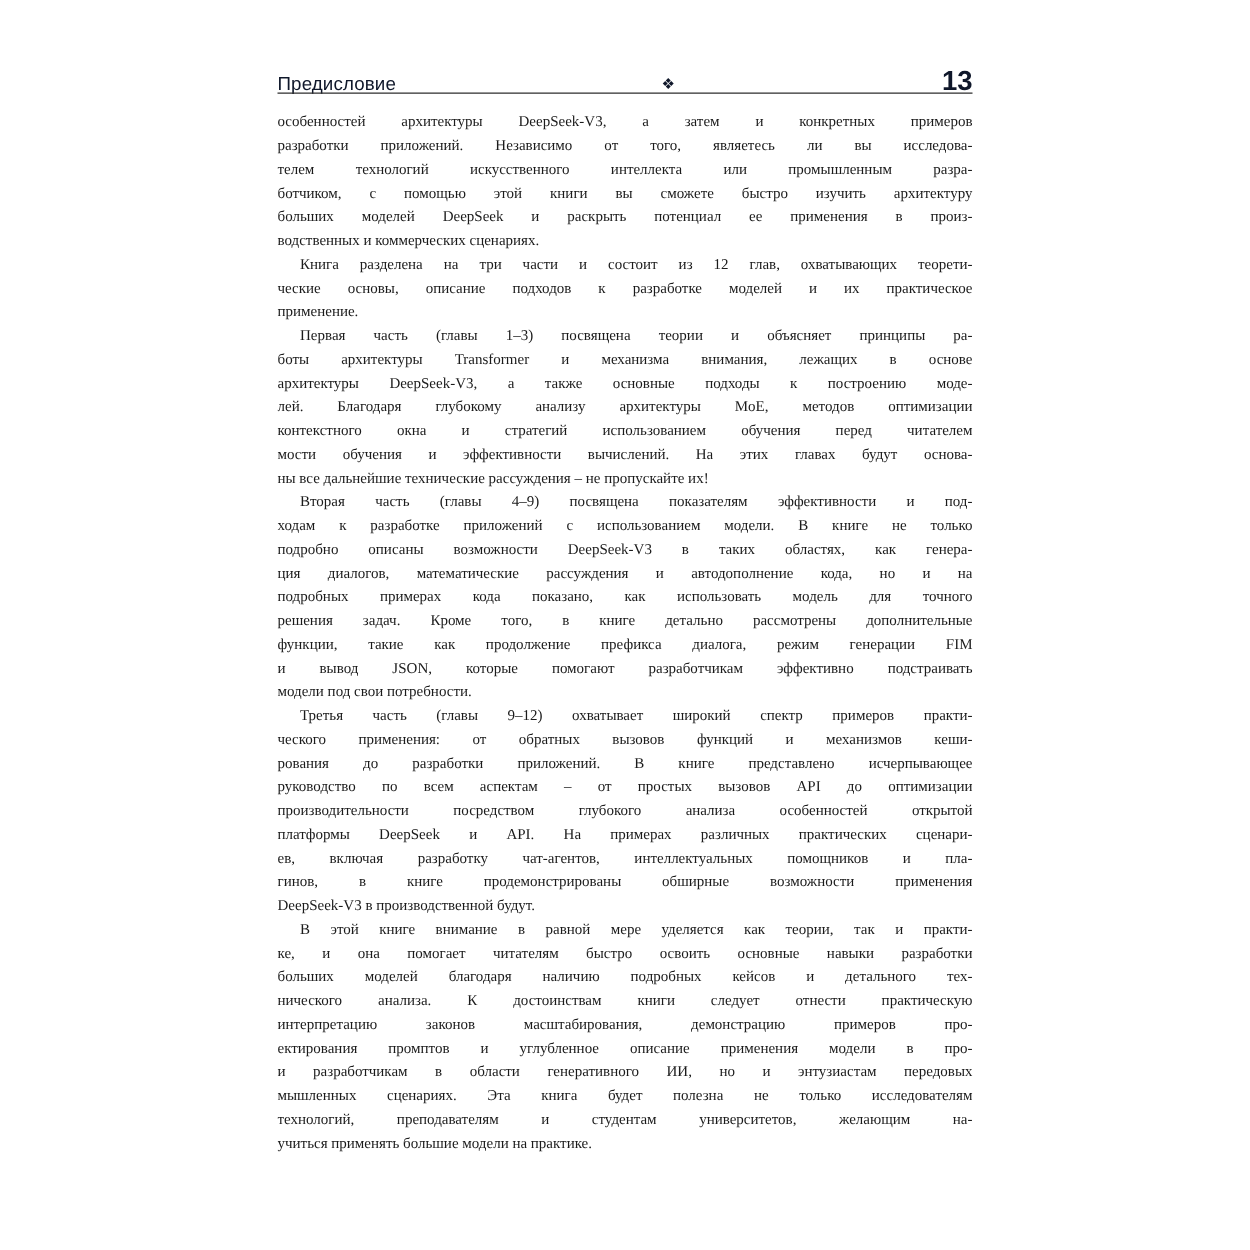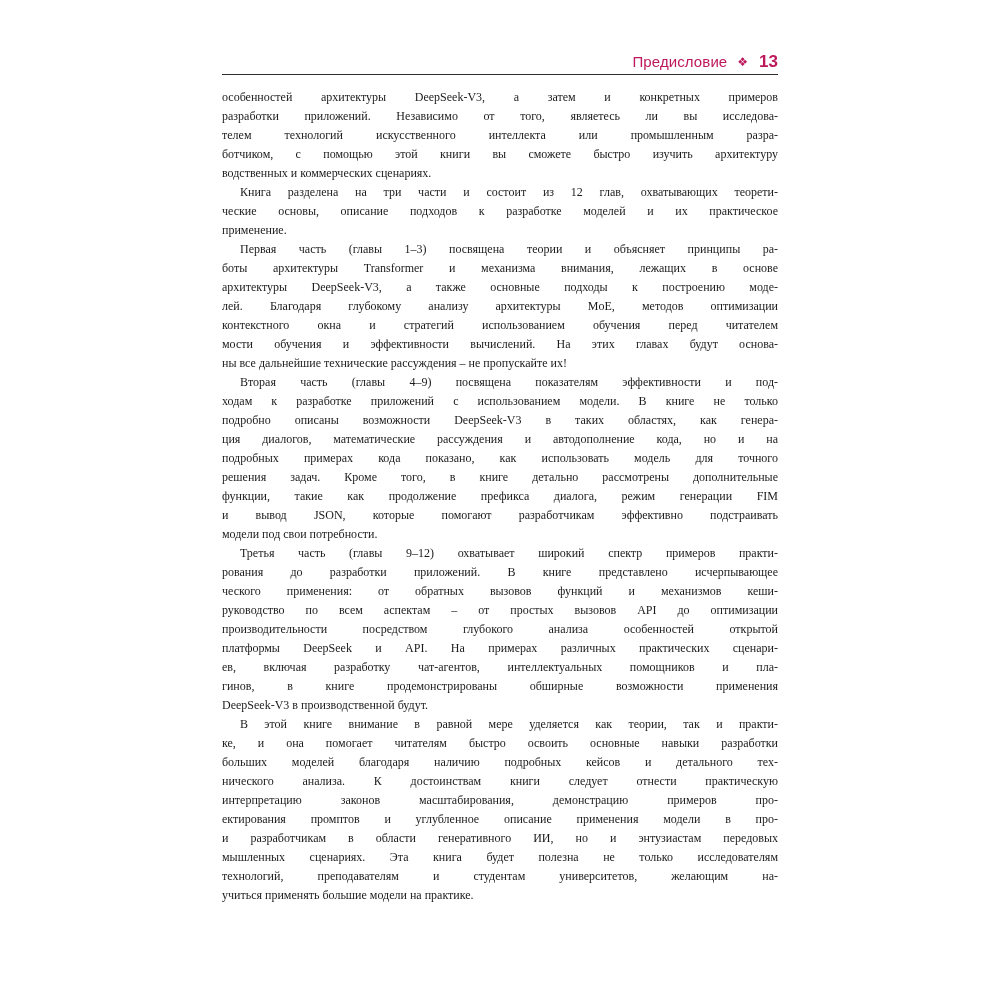--- a/index.html
+++ b/index.html
@@ -20,38 +20,38 @@
     top: 0;
     width: 556px;
     height: 1000px;
   }
   .running-header {
     position: absolute;
     top: 52px;
     left: 0;
     width: 100%;
     display: flex;
-    justify-content: flex-end;
+    justify-content: space-between;
     align-items: baseline;
     font-family: "Liberation Sans", "DejaVu Sans", sans-serif;
-    color: #be185d;
+    color: #0f172a;
   }
   .section-title {
     font-size: 15px;
     letter-spacing: 0.1px;
   }
   .sep-icon {
     font-family: "DejaVu Sans", sans-serif;
     font-size: 12px;
     margin: 0 11px 0 10px;
     position: relative;
     top: -1px;
   }
   .page-num {
-    font-size: 17px;
+    font-size: 22px;
     font-weight: 700;
   }
   .header-rule {
     position: absolute;
     top: 74px;
     left: 0;
     width: 100%;
     height: 0;
     border-top: 1.6px solid #2e2e2e;
   }
@@ -96,20 +96,21 @@
     </div>
     <div class="header-rule"></div>
 
     <div class="body-text">
 
       <div class="para">
         <div class="line">особенностей архитектуры DeepSeek-V3, а затем и конкретных примеров</div>
         <div class="line">разработки приложений. Независимо от того, являетесь ли вы исследова-</div>
         <div class="line">телем технологий искусственного интеллекта или промышленным разра-</div>
         <div class="line">ботчиком, с помощью этой книги вы сможете быстро изучить архитектуру</div>
+        <div class="line">больших моделей DeepSeek и раскрыть потенциал ее применения в произ-</div>
         <div class="line last">водственных и коммерческих сценариях.</div>
       </div>
 
       <div class="para">
         <div class="line indent">Книга разделена на три части и состоит из 12 глав, охватывающих теорети-</div>
         <div class="line">ческие основы, описание подходов к разработке моделей и их практическое</div>
         <div class="line last">применение.</div>
       </div>
 
       <div class="para">
@@ -129,22 +130,22 @@
         <div class="line">ция диалогов, математические рассуждения и автодополнение кода, но и на</div>
         <div class="line">подробных примерах кода показано, как использовать модель для точного</div>
         <div class="line">решения задач. Кроме того, в книге детально рассмотрены дополнительные</div>
         <div class="line">функции, такие как продолжение префикса диалога, режим генерации FIM</div>
         <div class="line">и вывод JSON, которые помогают разработчикам эффективно подстраивать</div>
         <div class="line last">модели под свои потребности.</div>
       </div>
 
       <div class="para">
         <div class="line indent">Третья часть (главы 9–12) охватывает широкий спектр примеров практи-</div>
+        <div class="line">ческого применения: от обратных вызовов функций и механизмов кеши-</div>
         <div class="line">рования до разработки приложений. В книге представлено исчерпывающее</div>
-        <div class="line">ческого применения: от обратных вызовов функций и механизмов кеши-</div>
         <div class="line">руководство по всем аспектам – от простых вызовов API до оптимизации</div>
         <div class="line">производительности посредством глубокого анализа особенностей открытой</div>
         <div class="line">платформы DeepSeek и API. На примерах различных практических сценари-</div>
         <div class="line">ев, включая разработку чат-агентов, интеллектуальных помощников и пла-</div>
         <div class="line">гинов, в книге продемонстрированы обширные возможности применения</div>
         <div class="line last">DeepSeek-V3 в производственной будут.</div>
       </div>
 
       <div class="para">
         <div class="line indent">В этой книге внимание в равной мере уделяется как теории, так и практи-</div>

